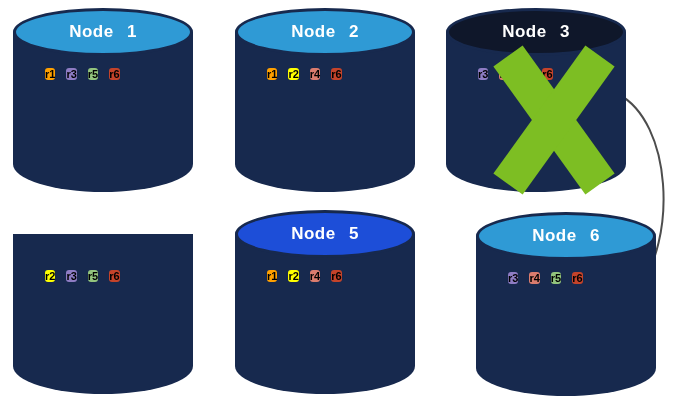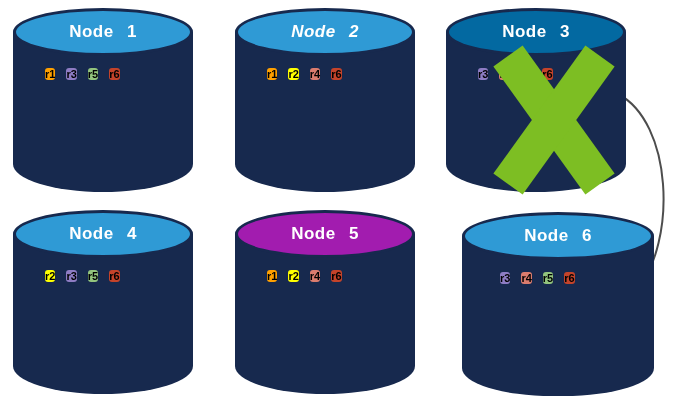--- a/index.html
+++ b/index.html
@@ -6,21 +6,21 @@
   #canvas {
     position:relative; width:676px; height:402px; overflow:hidden;
     font-family:"Liberation Sans", sans-serif; background:#FFFFFF;
   }
   .node { position:absolute; width:180px; height:184px; }
   .pos-n1 { left:13px;  top:8px;text-align:right;   }
   .pos-n2 { left:235px; top:8px;   }
   .pos-n3 { left:446px; top:8px;   }
   .pos-n4 { left:13px;  top:210px; }
   .pos-n5 { left:235px; top:210px; }
-  .pos-n6 { left:462px; top:212px;padding-left:12px; }
+  .pos-n6 { left:476px; top:212px; }
 
   .cyl-body {
     position:absolute; left:0; right:0; top:24px; bottom:0;
     border-radius:0 0 90px 90px / 0 0 28px 28px;
   }
   .cyl-top {
     position:absolute; left:0; top:0; width:100%; height:48px;
     box-sizing:border-box; border:3px solid transparent; border-radius:50%;
     display:flex; align-items:center; justify-content:center;
   }
@@ -80,41 +80,41 @@
         </div>
       <div class="bar" style="background-color: rgb(196, 67, 42);">
         <span>r6</span>
         </div>
     </div>
   </div>
 
   <div class="node pos-n2">
     <div class="cyl-body" style="background-color: rgb(23, 41, 78);"></div>
     <div class="cyl-top" style="background-color: rgb(47, 154, 213); border-color: rgb(23, 41, 78);">
-      <span class="node-label" style="color: rgb(255, 255, 255); font-style: italic;">Node 2</span>
+      <span class="node-label" style="color: rgb(255, 255, 255);">Node 2</span>
     </div>
     <div class="bars" style="color: rgb(0, 0, 0);">
       <div class="bar" style="background-color: rgb(255, 160, 0);">
         <span>r1</span>
         </div>
       <div class="bar" style="background-color: rgb(255, 255, 0);">
         <span>r2</span>
         </div>
       <div class="bar" style="background-color: rgb(219, 124, 110);">
         <span>r4</span>
         </div>
       <div class="bar" style="background-color: rgb(196, 67, 42);">
         <span>r6</span>
         </div>
     </div>
   </div>
 
   <div class="node pos-n3">
     <div class="cyl-body" style="background-color: rgb(23, 41, 78);"></div>
-    <div class="cyl-top" style="background-color: #0369a1; border-color: rgb(23, 41, 78);">
+    <div class="cyl-top" style="background-color: #0f172a; border-color: rgb(23, 41, 78);">
       <span class="node-label" style="color: rgb(255, 255, 255);">Node 3</span>
     </div>
     <div class="bars" style="color: rgb(0, 0, 0);">
       <div class="bar" style="background-color: rgb(142, 124, 195);">
         <span>r3</span>
         </div>
       <div class="bar" style="background-color: rgb(219, 124, 110);">
         <span>r4</span>
         </div>
       <div class="bar" style="background-color: rgb(147, 196, 125);">
@@ -125,42 +125,39 @@
         </div>
     </div>
     <svg class="fail-x" viewBox="0 0 144 148" xmlns="http://www.w3.org/2000/svg">
       <line x1="26" y1="10" x2="118" y2="138" stroke-width="36" stroke-linecap="butt" stroke="#7DBE23"></line>
       <line x1="118" y1="10" x2="26" y2="138" stroke-width="36" stroke-linecap="butt" stroke="#7DBE23"></line>
     </svg>
   </div>
 
   <div class="node pos-n4">
     <div class="cyl-body" style="background-color: rgb(23, 41, 78);"></div>
-    <div class="cyl-top" style="background-color: rgb(47, 154, 213); border-color: rgb(23, 41, 78);">
-      <span class="node-label" style="color: rgb(255, 255, 255);">Node 4</span>
-    </div>
     <div class="bars" style="color: rgb(0, 0, 0);">
       <div class="bar" style="background-color: rgb(255, 255, 0);">
         <span>r2</span>
         </div>
       <div class="bar" style="background-color: rgb(142, 124, 195);">
         <span>r3</span>
         </div>
       <div class="bar" style="background-color: rgb(147, 196, 125);">
         <span>r5</span>
         </div>
       <div class="bar" style="background-color: rgb(196, 67, 42);">
         <span>r6</span>
         </div>
     </div>
   </div>
 
   <div class="node pos-n5">
     <div class="cyl-body" style="background-color: rgb(23, 41, 78);"></div>
-    <div class="cyl-top" style="background-color: #a21caf; border-color: rgb(23, 41, 78);">
+    <div class="cyl-top" style="background-color: #1d4ed8; border-color: rgb(23, 41, 78);">
       <span class="node-label" style="color: rgb(255, 255, 255);">Node 5</span>
     </div>
     <div class="bars" style="color: rgb(0, 0, 0);">
       <div class="bar" style="background-color: rgb(255, 160, 0);">
         <span>r1</span>
         </div>
       <div class="bar" style="background-color: rgb(255, 255, 0);">
         <span>r2</span>
         </div>
       <div class="bar" style="background-color: rgb(219, 124, 110);">

